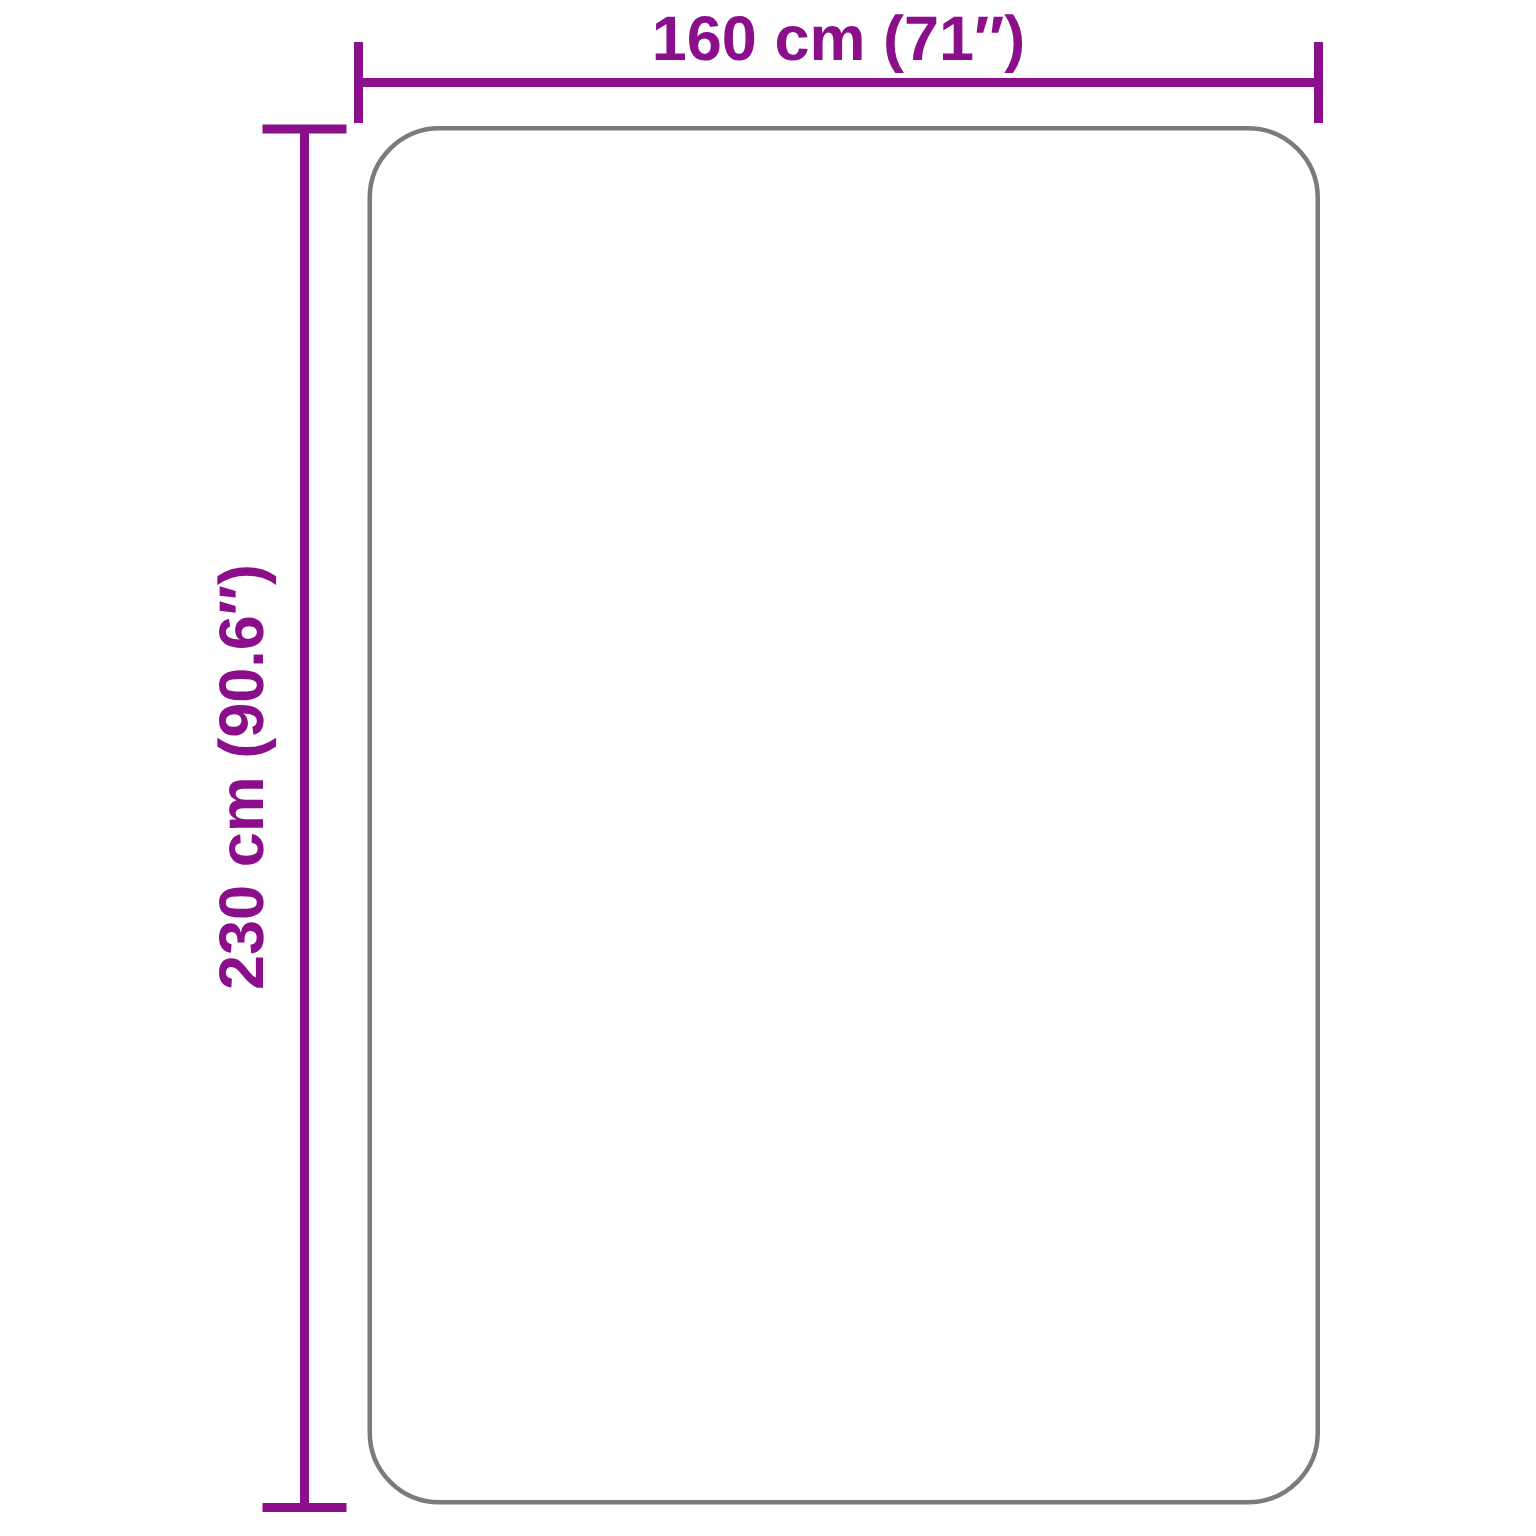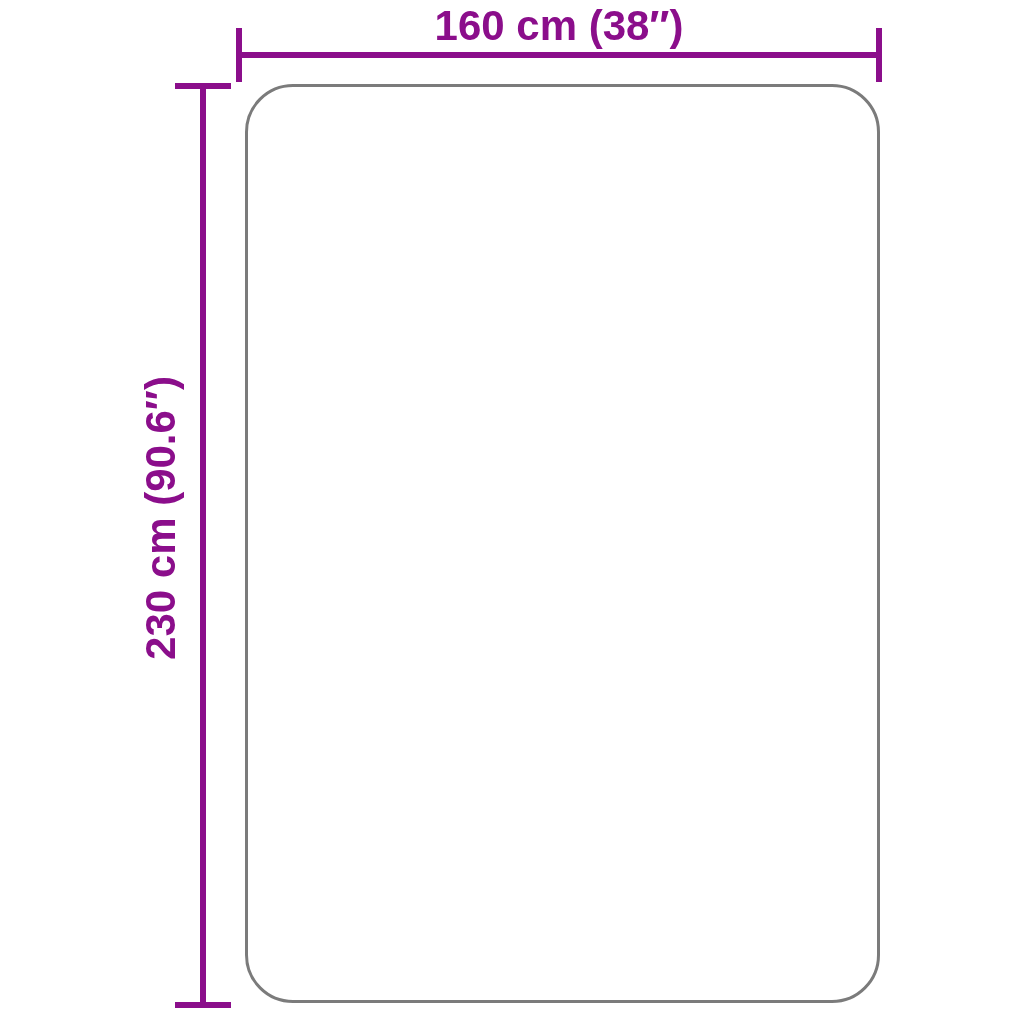--- a/index.html
+++ b/index.html
@@ -71,20 +71,20 @@
 </head>
 <body>
 
 <div class="canvas">
 
   <div class="product-outline"></div>
 
   <div class="dim-el h-line"></div>
   <div class="dim-el h-cap-left"></div>
   <div class="dim-el h-cap-right"></div>
-  <div class="h-label">160 cm (38″)</div>
+  <div class="h-label">160 cm (71″)</div>
 
   <div class="dim-el v-line"></div>
   <div class="dim-el v-cap-top"></div>
   <div class="dim-el v-cap-bottom"></div>
   <div class="v-label">230 cm (90.6″)</div>
 
 </div>
 
 </body></html>

